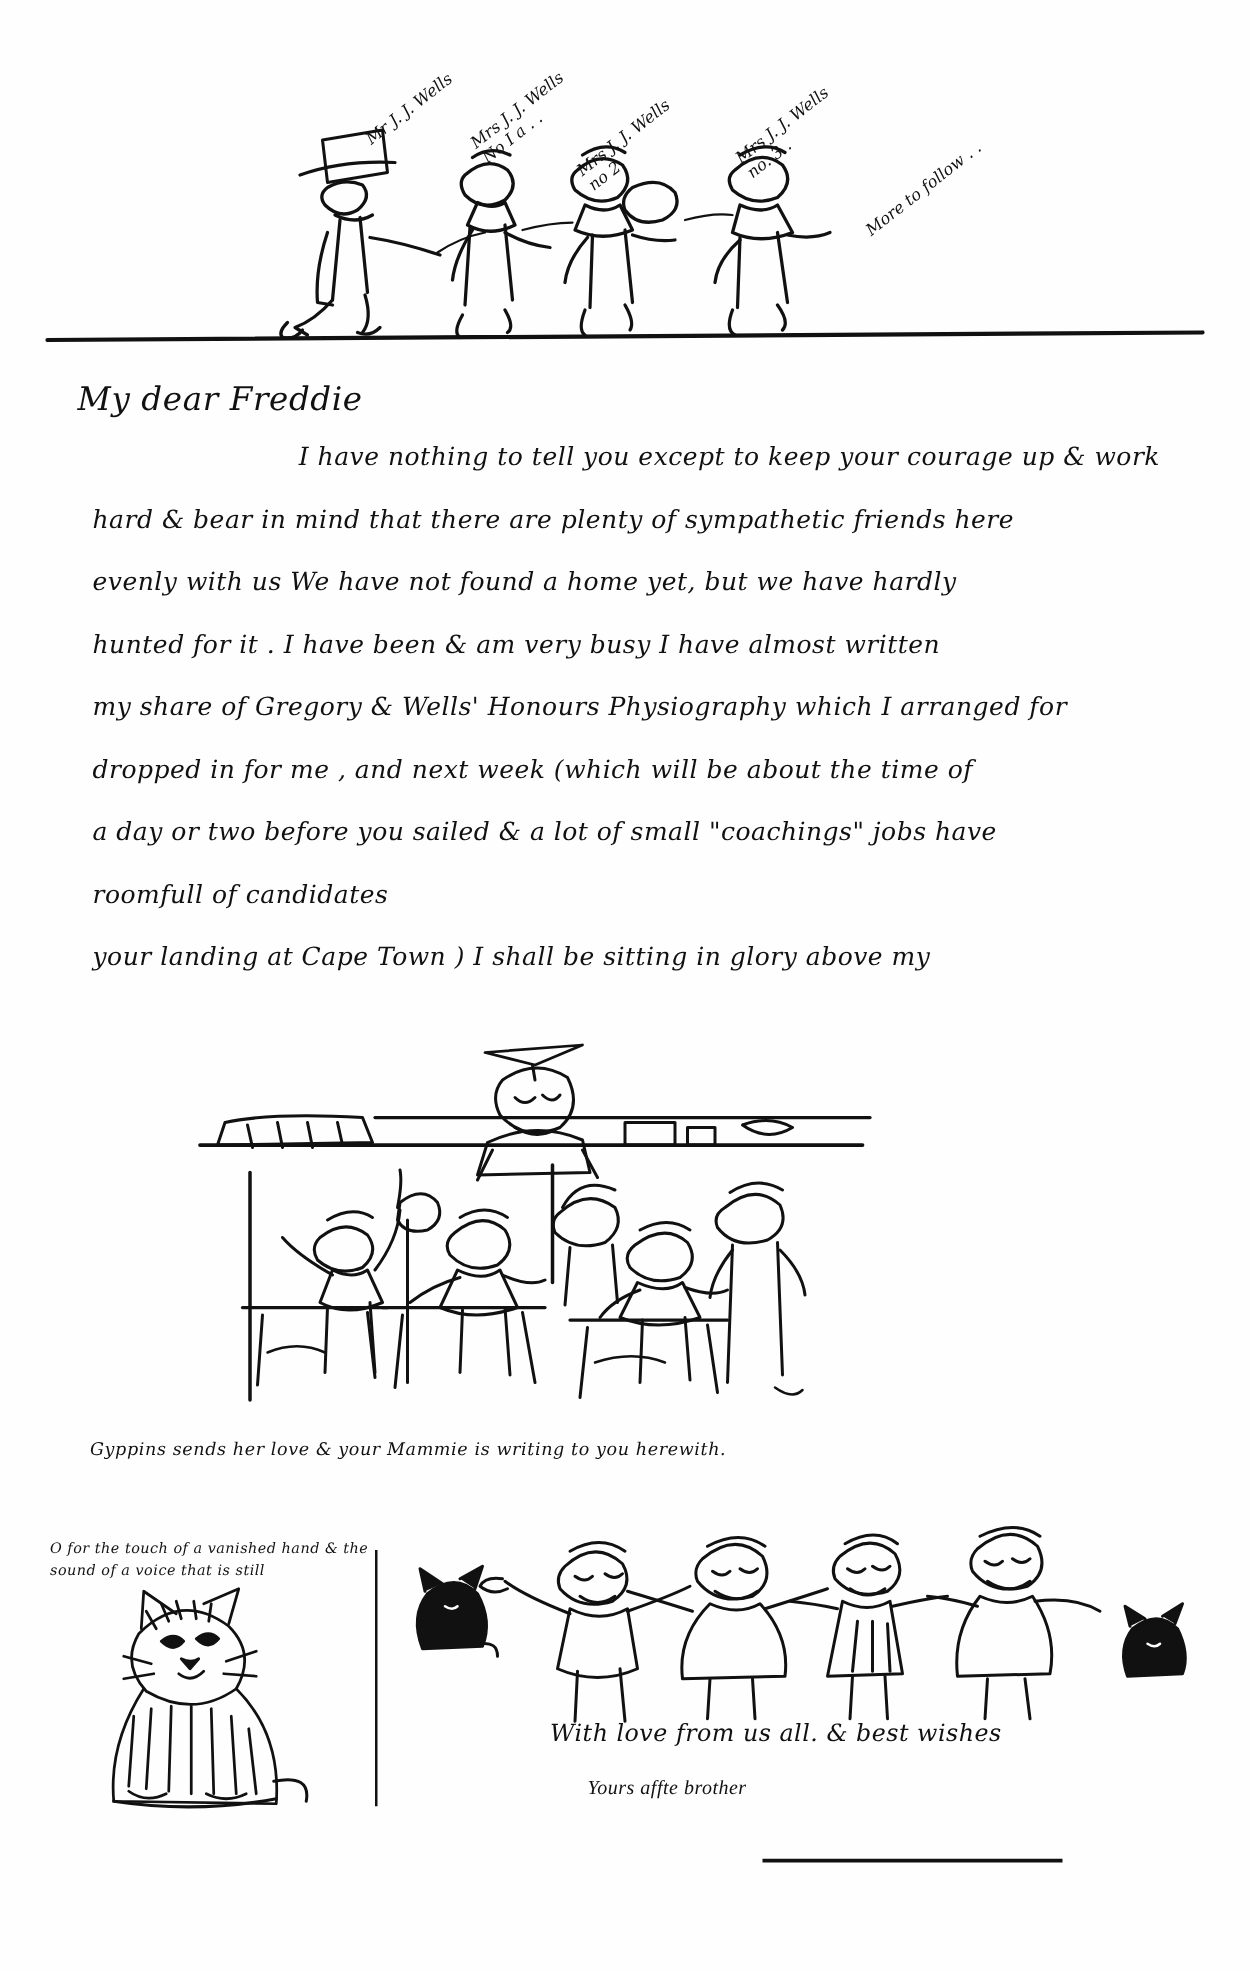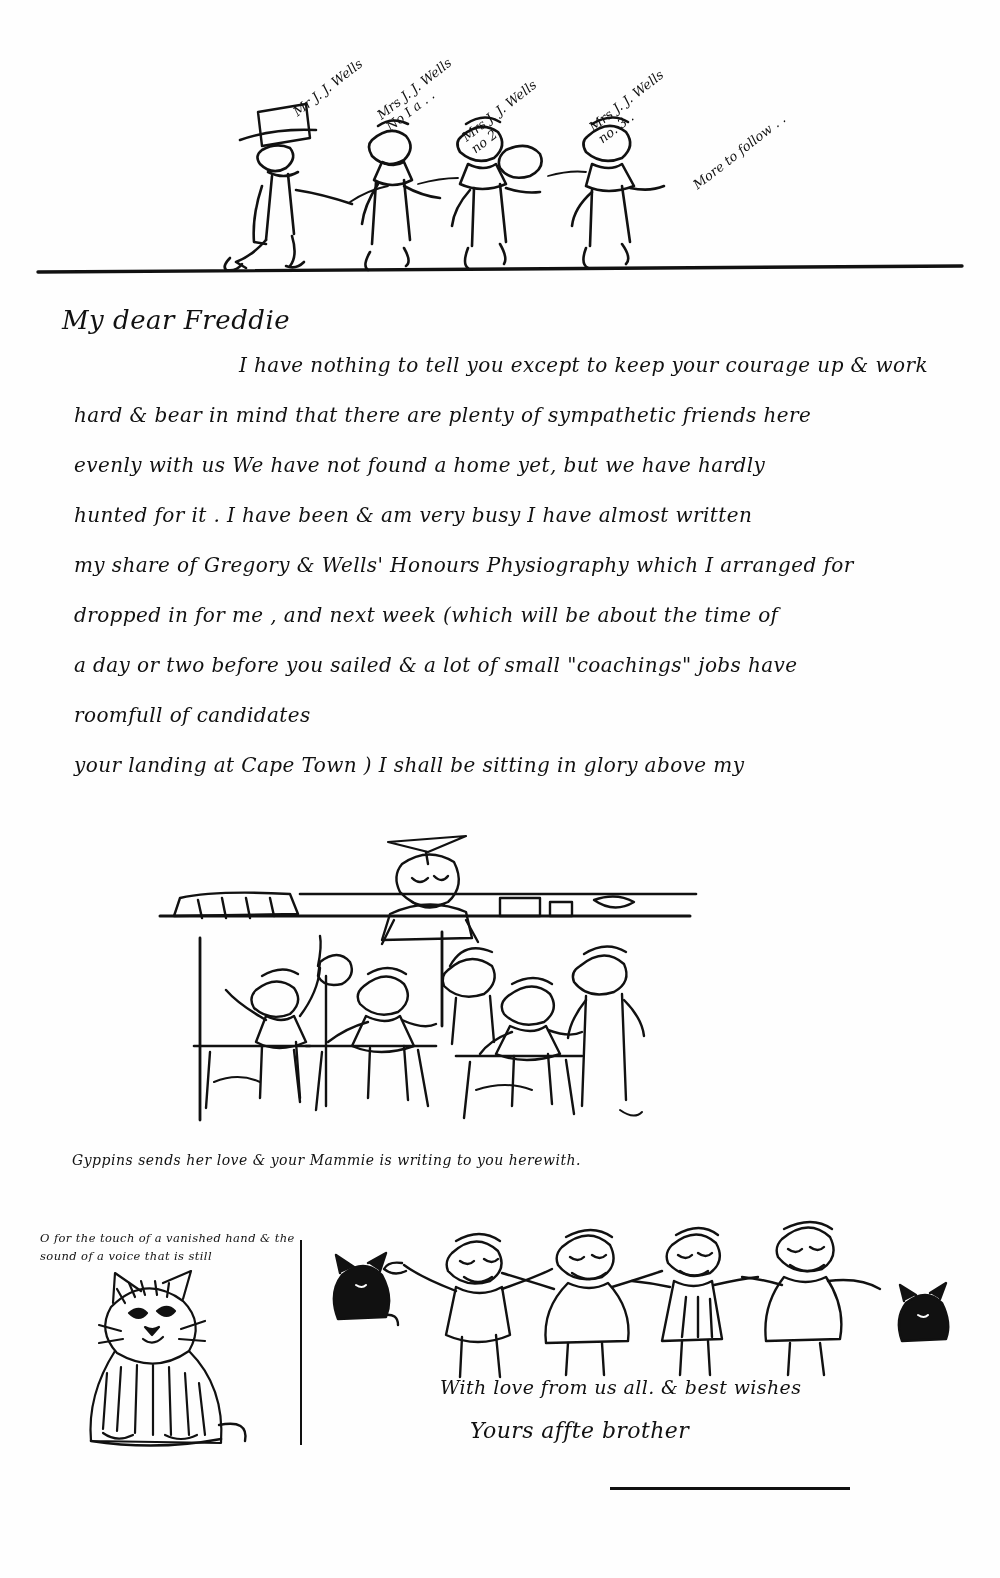--- a/index.html
+++ b/index.html
@@ -107,21 +107,21 @@
     position: absolute;
     left: 320px; top: 1215px;
     width: 640px; height: 160px;
   }
   #closing {
     position: absolute;
     left: 440px; top: 1365px;
     font-size: 19px;
     line-height: 44px;
   }
-  #closing .l2 { padding-left: 30px; font-size: 22px; }
+  #closing .l2 { padding-left: 30px; font-size: 16px; font-family: Liberation Serif, serif; }
   #closing .l3 { padding-left: 165px; font-size: 26px; }
   #sig-underline {
     position: absolute;
     left: 610px; top: 1487px;
     width: 240px; height: 3px;
     background: #111;
   }
   svg { display: block; overflow: visible; }
 </style>
 </head>

